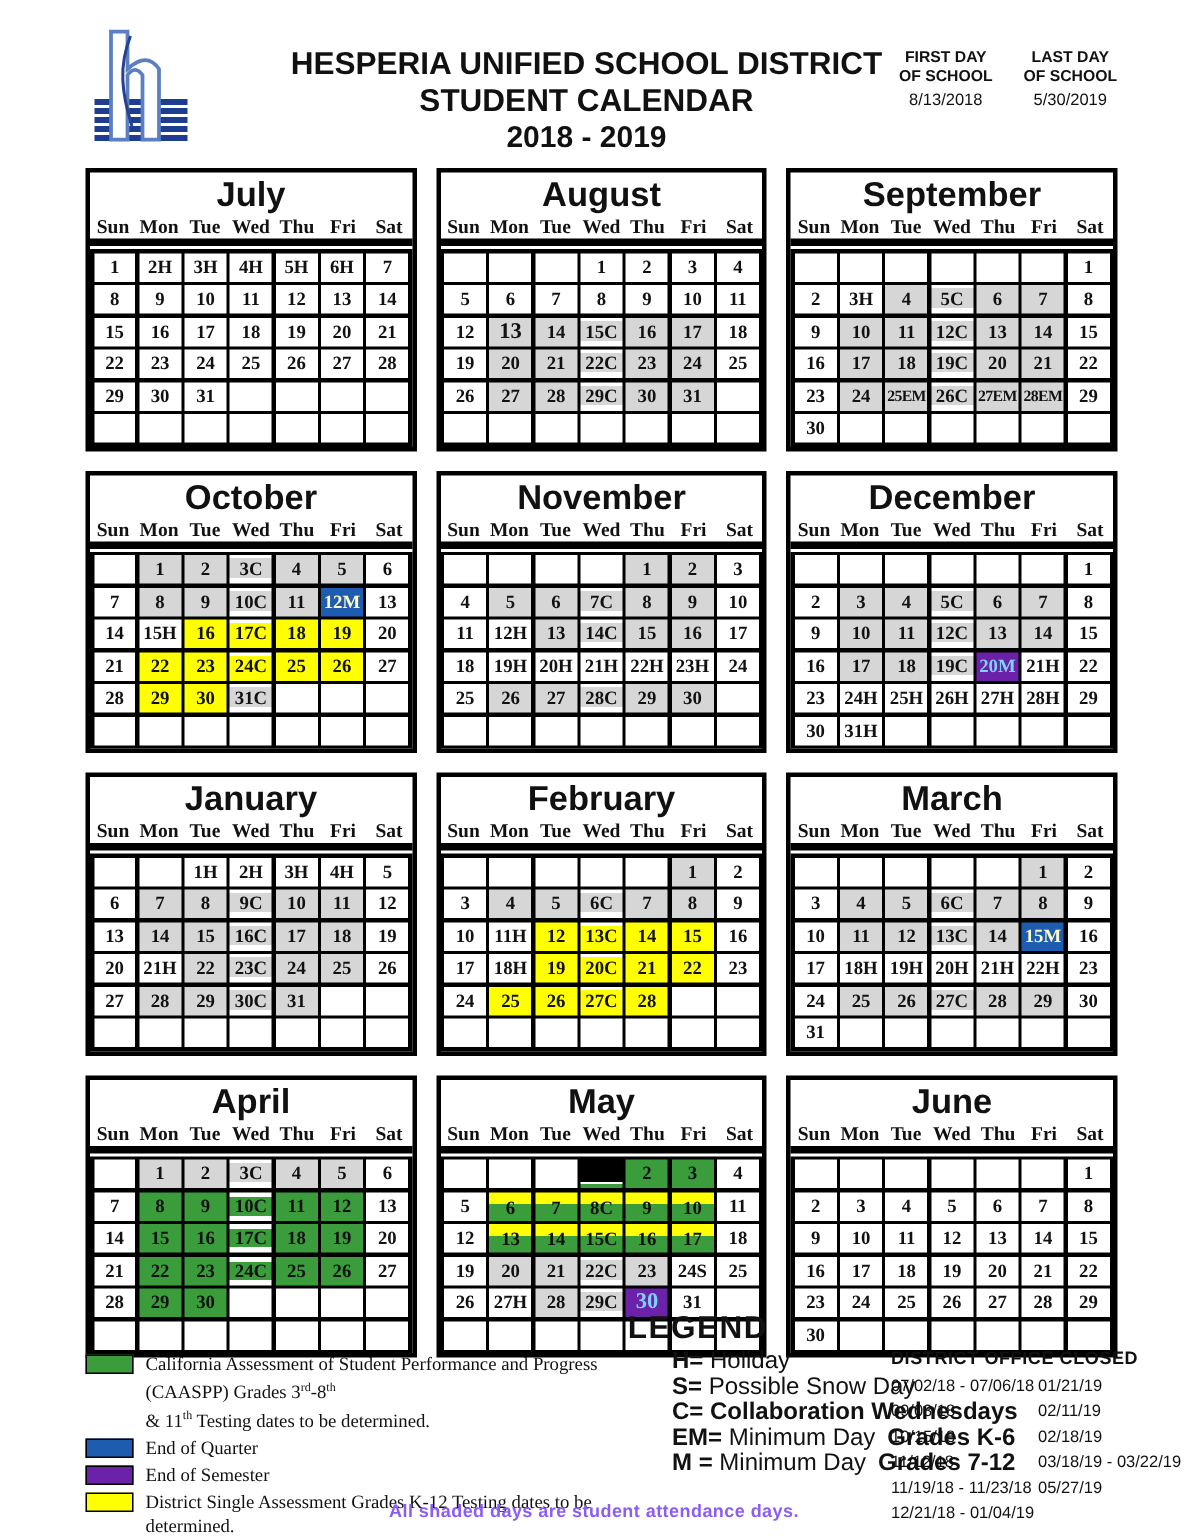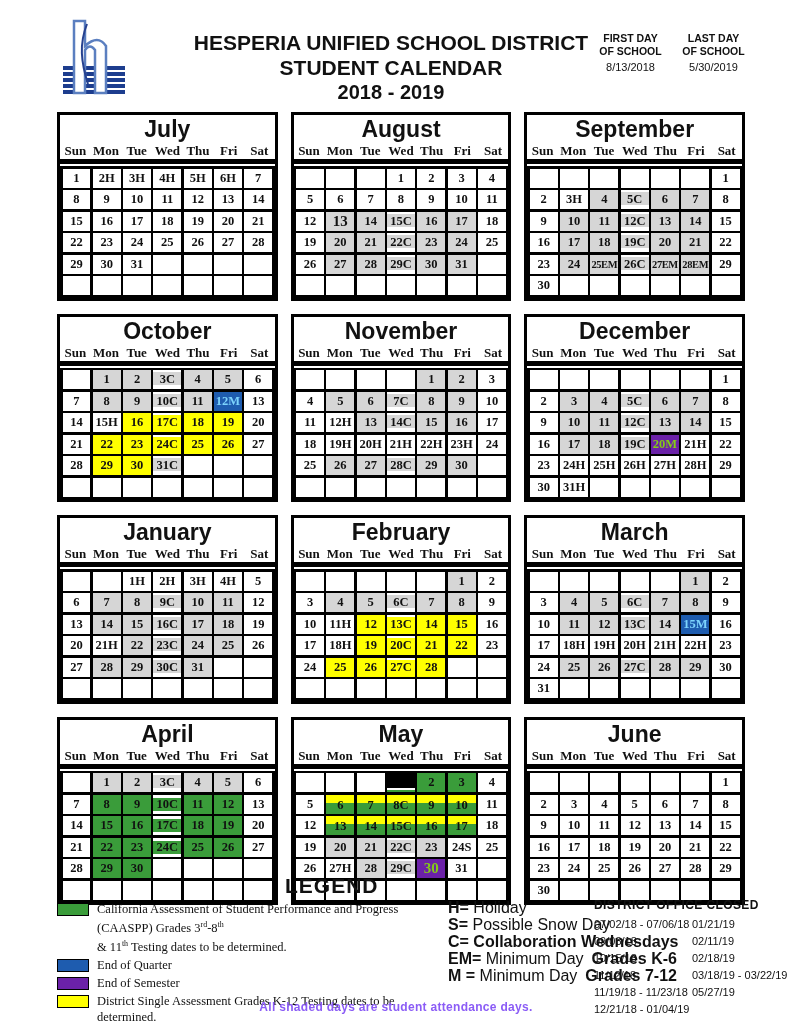--- a/index.html
+++ b/index.html
@@ -32,30 +32,30 @@
         font-family:"Liberation Serif",serif;font-weight:bold;font-size:12.5px;
         white-space:nowrap;overflow:hidden;}
   .cell.long{font-size:10.5px;letter-spacing:-0.4px;}
   .cell.big{font-size:15px;}
   .f-g  {background:var(--gray);}
   .f-gc {background:linear-gradient(#fff 0 12%,var(--gray) 12% 80%,#fff 80%);}
   .f-y  {background:var(--yellow);}
   .f-yc {background:linear-gradient(#fff 0 12%,var(--yellow) 12%);}
   .f-gr {background:var(--green);}
   .f-grc{background:linear-gradient(#fff 0 16%,var(--green) 16% 82%,#fff 82%);}
-  .f-b  {background:var(--blue);color:#7dd3fc;}
-  .f-p  {background:var(--purple);color:#84cc16;}
+  .f-b  {background:var(--blue);color:#fef9c3;}
+  .f-p  {background:var(--purple);color:#7dd3fc;}
   .f-yg {background:linear-gradient(var(--yellow) 0 42%,var(--green) 42%);
          align-items:flex-end;padding-bottom:1px;}
   .f-grh{background:linear-gradient(#fff 0 38%,var(--green) 38%);
          align-items:flex-end;padding-bottom:1px;margin-top:15px;}
 
   
   .legend{position:absolute;left:0;top:874px;width:792px;height:130px;}
-  .legend-title{position:absolute;left:285px;top:0;width:227px;text-align:left;
+  .legend-title{position:absolute;left:285px;top:0;width:227px;text-align:right;
                 font-weight:bold;font-size:21px;letter-spacing:1px;}
   .swatches{position:absolute;left:57px;top:27px;width:392px;
             font-family:"Liberation Serif",serif;font-size:12.5px;line-height:16px;}
   .sw-row{display:flex;align-items:flex-start;margin-bottom:2px;}
   .sw{width:30px;height:11px;border:1.5px solid #000;margin:2px 8px 0 0;flex:none;}
   .sw-green{background:var(--green);} .sw-blue{background:var(--blue);}
   .sw-purple{background:var(--purple);} .sw-yellow{background:var(--yellow);}
   sup{font-size:8px;}
   .codes{position:absolute;left:448px;top:25px;font-size:16px;line-height:17px;}
   .code-line b{font-weight:bold;}

